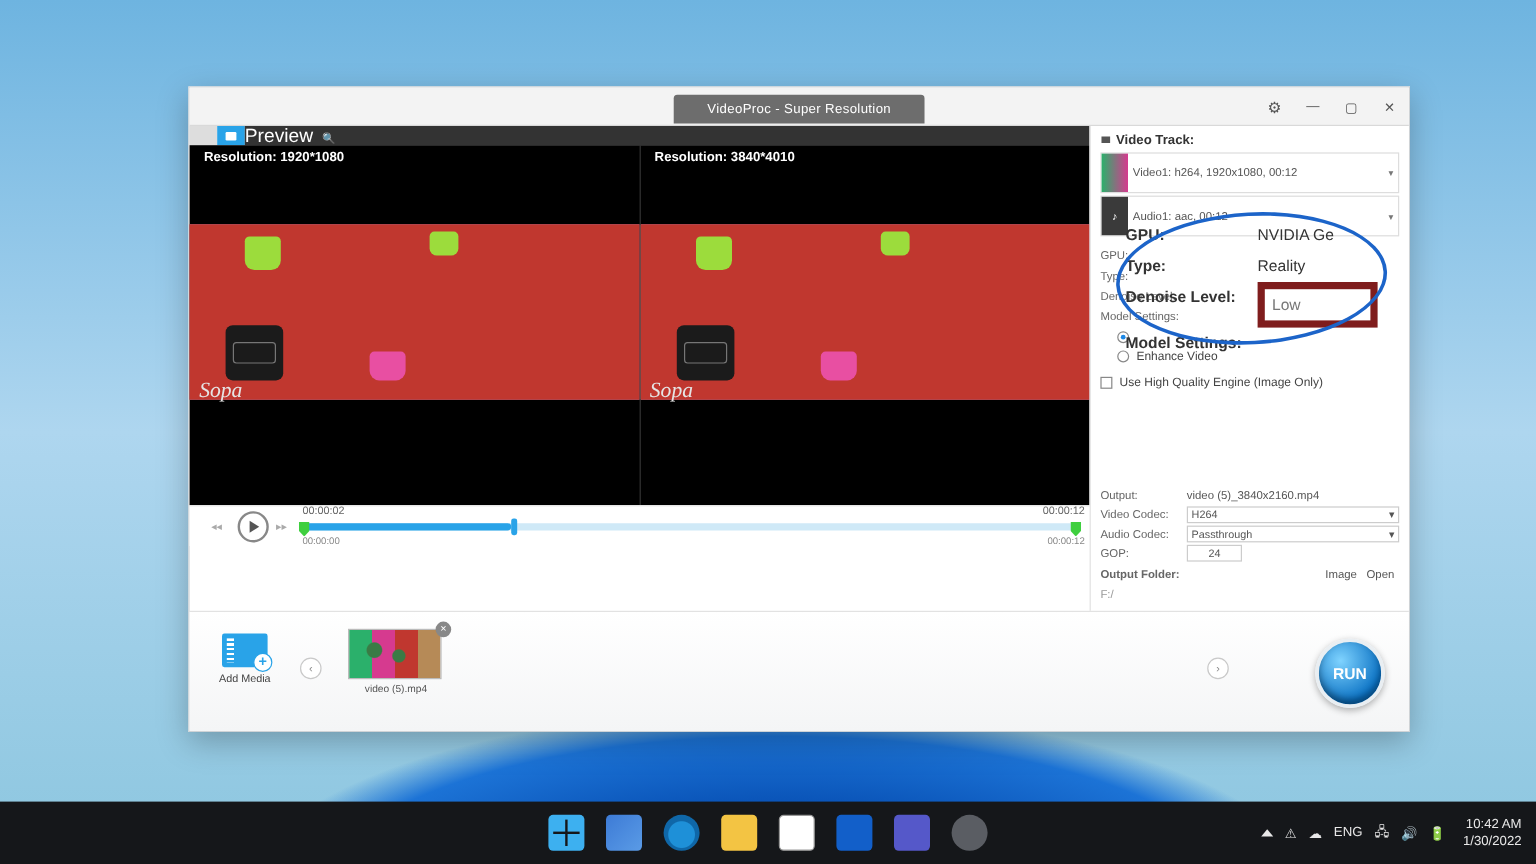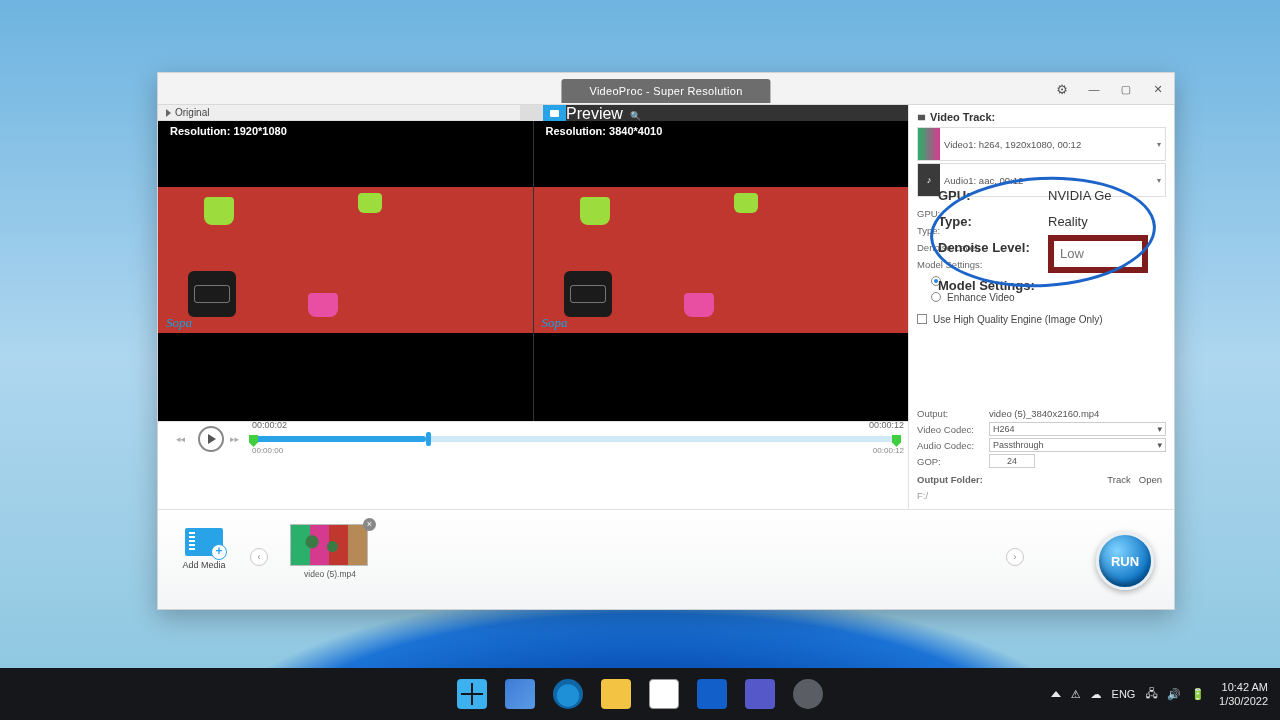--- a/index.html
+++ b/index.html
@@ -55,21 +55,21 @@
   .plant-dots { position:absolute; inset:0;
      background:
        radial-gradient(circle at 30% 30%, #2f6d3c 4px, transparent 5px),
        radial-gradient(circle at 60% 20%, #3a7b45 5px, transparent 6px),
        radial-gradient(circle at 20% 60%, #2f6d3c 4px, transparent 5px),
        radial-gradient(circle at 55% 70%, #3a7b45 5px, transparent 6px),
        radial-gradient(circle at 80% 40%, #2f6d3c 4px, transparent 5px);}
   .pot-lime   { position:absolute; left:46px; top:76px;  width:30px; height:28px; background:#9cdc3c; border-radius:4px 4px 8px 8px;}
   .pot-black  { position:absolute; left:30px; top:150px; width:48px; height:46px; background:#1b1b1b; border-radius:6px;}
   .pot-black::after{content:"";position:absolute;left:6px;top:14px;width:34px;height:16px;border:1px solid #fff;opacity:.4;border-radius:3px;}
-  .sopa { position:absolute; left:8px; top:194px; color:#0ea5e9; font-size:13px; font-style:italic; font-family:cursive;}
+  .sopa { position:absolute; left:8px; top:194px; color:#e5e5e5; font-size:18px; font-style:italic; font-family:cursive;}
   .pot-pink   { position:absolute; left:150px; top:172px; width:30px; height:24px; background:#e84fa2; border-radius:4px 4px 8px 8px;}
   .pot-lime2  { position:absolute; left:200px; top:72px;  width:24px; height:20px; background:#9cdc3c; border-radius:4px 4px 6px 6px;}
   
   .transport { height:34px; background:#fff; border-top:1px solid #e3e3e3; position:relative;}
   .play-btn { position:absolute; left:40px; top:4px; width:26px; height:26px; border:2px solid #888; border-radius:50%;
               display:flex;align-items:center;justify-content:center; cursor:pointer; background:#fff;}
   .play-btn .tri{width:0;height:0;border-left:8px solid #555;border-top:5px solid transparent;border-bottom:5px solid transparent;margin-left:2px;}
   .step-btn { position:absolute; top:8px; width:14px;height:18px; display:flex;flex-direction:column;justify-content:center;gap:1px; color:#aaa; font-size:9px;}
   .step-prev { left:18px;} .step-next { left:72px;}
   .tc-top {position:absolute; left:94px;  top:-2px; font-size:9px; color:#666;}
@@ -165,24 +165,20 @@
     <div class="win-controls">
       <div class="win-btn win-gear">⚙</div>
       <div class="win-btn">—</div>
       <div class="win-btn">▢</div>
       <div class="win-btn">✕</div>
     </div>
   </div>
 
   <div class="workspace">
     <div class="preview-headers">
-      <div class="ph-left">
-        <span class="play-tri"></span>
-        <span>Original</span>
-      </div>
       <div class="ph-mid"></div>
       <div class="ph-switch">
           <div class="knob"></div>
         </div>
       <div class="ph-prev">
         <span>Preview</span>
         <span class="mag">🔍</span>
       </div>
     </div>
 
@@ -318,21 +314,21 @@
             <span>▾</span>
           </div>
         </div>
       <div class="out-row">
           <div class="lbl">GOP:</div>
           <div class="ctl small">24</div>
         </div>
       <div class="out-row" style="margin-top:2px">
         <div class="lbl" style="font-weight:600">Output Folder:</div>
         <div style="flex:1"></div>
-        <span class="link-btn">Track</span>
+        <span class="link-btn">Image</span>
         <span class="link-btn">Open</span>
       </div>
       <div class="out-row">
           <div class="val" style="color:#999">F:/</div>
         </div>
     </div>
   </div>
 
   <div class="bottom-strip">
     <div class="add-media">

